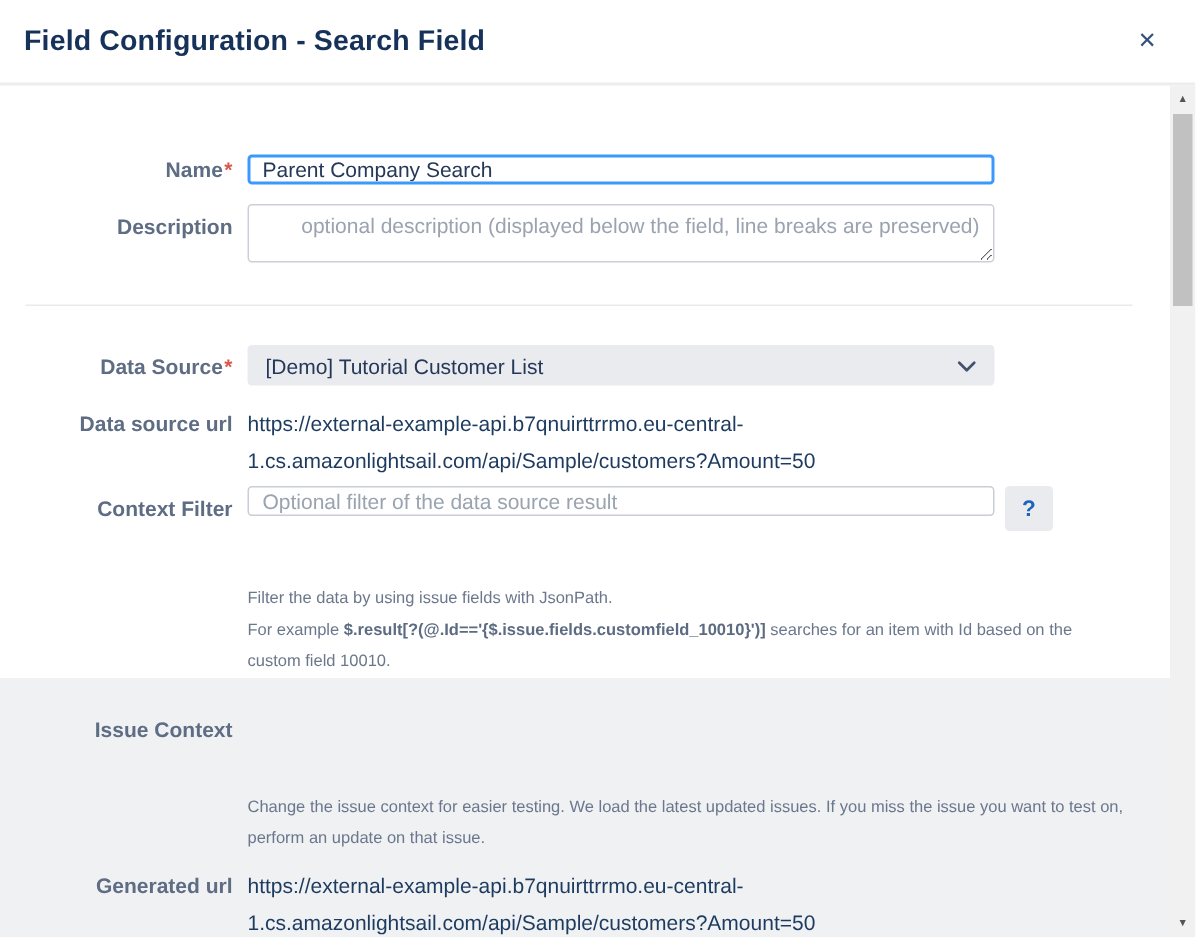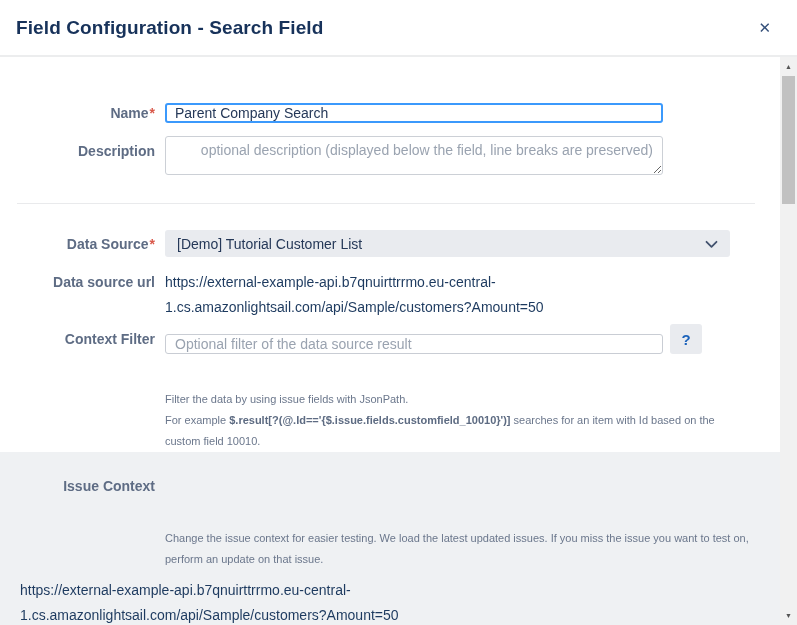--- a/index.html
+++ b/index.html
@@ -34,32 +34,32 @@
     font-family:inherit; background:#fff; }
   .text-input.focused { border:2px solid #3b99fc; padding:3px 8px; }
   .text-input::placeholder, textarea::placeholder { color:#9aa3b0; opacity:1; }
 
   textarea.desc { width:498px; height:39px; padding:5px 9px; font-size:14px;
     color:#253858; border:1px solid #ccd0d6; border-radius:3px; outline:none;
     font-family:inherit; resize:both;text-align:right; }
 
   .divider { border:none; border-top:1px solid #e9eaec; margin:28px -3px 26px -3px; }
 
-  .select-box { width:565px; height:27px; background:#e9ebef; border-radius:3px;
+  .select-box { width:498px; height:27px; background:#e9ebef; border-radius:3px;
     display:flex; align-items:center; justify-content:space-between;
     padding:0 12px; font-size:14px; color:#253858; cursor:pointer; }
   .select-box.sm { width:245px; }
 
   .url-val { width:498px; font-size:14px; color:#1d3a5f; line-height:25px;
     overflow-wrap:break-word; }
 
   .help { max-width:592px; font-size:11px; color:#6b778c; line-height:21px;margin-top:26px; }
   .help b { color:#5d6b82; }
 
-  .cf-wrap { display:flex; align-items:flex-end; }
+  .cf-wrap { display:flex; align-items:flex-start; }
   .qbtn { width:32px; height:30px; margin-left:7px; background:#e9ebef; border:none;
     border-radius:3px; color:#1c63bb; font-weight:700; font-size:15px;
     cursor:pointer; font-family:inherit; }
 
   .ic-wrap { display:flex; align-items:center; }
   .refresh-btn { margin-left:11px; background:none; border:none; cursor:pointer;
     line-height:0; padding:2px; }
 
   .mono { width:600px; font-family:"DejaVu Sans Mono", monospace; font-size:12.5px;
     line-height:17px; color:#3f434a; background:#f5f6f8; white-space:pre;
@@ -148,20 +148,21 @@
       <div class="row v-center mb8">
         <div class="lbl">Issue Context</div>
       </div>
 
       <div class="row mb8">
         <div class="lbl"></div>
         <div class="help">Change the issue context for easier testing. We load the latest updated issues. If you miss the issue you want to test on, perform an update on that issue.</div>
       </div>
 
       <div class="row mb2">
+        <div class="lbl lbl-url">Generated url</div>
         <div class="url-val">https://external-example-api.b7qnuirttrrmo.eu-central-1.cs.amazonlightsail.com/api/Sample/customers?Amount=50</div>
       </div>
 
       <div class="row">
         <div class="lbl">Raw latest</div>
         <pre class="mono">Shortened raw result for simulation from 55354 to 10000 characters to reduce traffic</pre>
       </div>
 
     </div>
 

